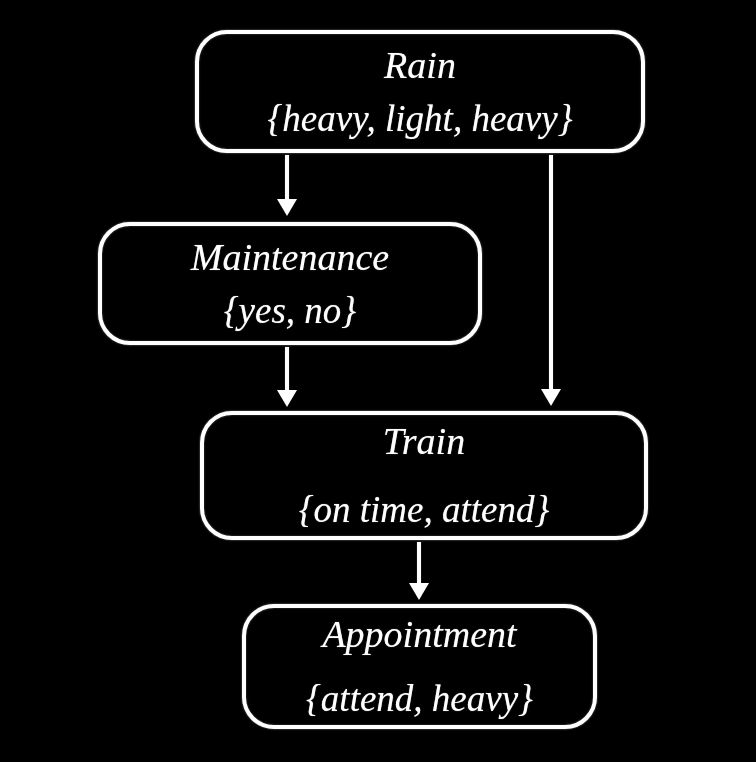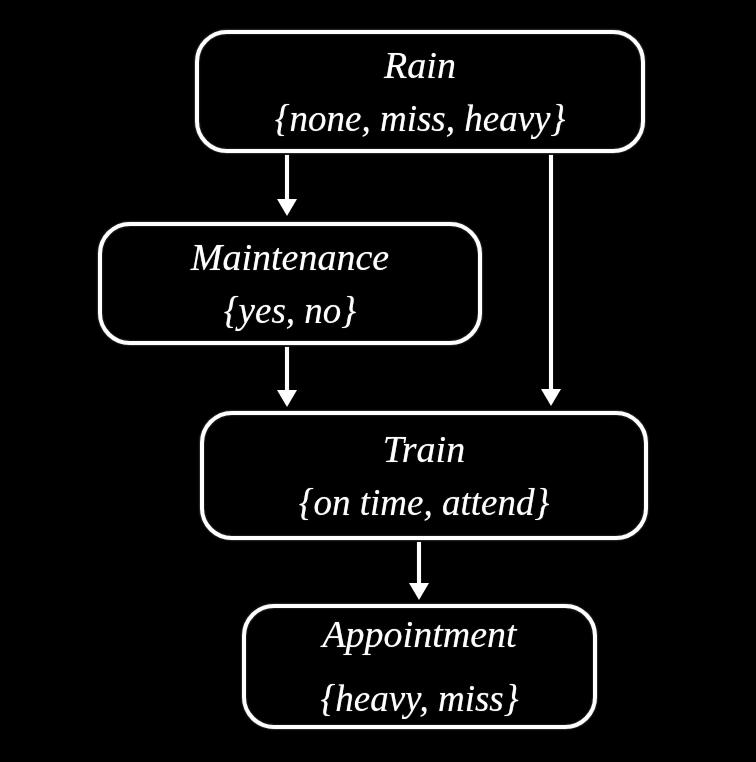--- a/index.html
+++ b/index.html
@@ -37,21 +37,21 @@
     text-shadow: 0 0 1px rgba(255,255,255,0.6);
     white-space: nowrap;
   }
   .node .states {
     font-size: 37px;
     text-shadow: 0 0 1px rgba(255,255,255,0.6);
     white-space: nowrap;
   }
   #node-rain        { left: 195px; top:  30px; width: 450px; height: 123px; }
   #node-maintenance { left:  98px; top: 222px; width: 384px; height: 123px; }
-  #node-train       { left: 200px; top: 411px; width: 448px; height: 129px; }
+  #node-train       { left: 200px; top: 411px; width: 448px; height: 129px; justify-content: space-between; }
   #node-appointment { left: 242px; top: 604px; width: 355px; height: 125px; justify-content: space-between; }
 
   
   .arrow {
     position: absolute;
     width: 4px;
     background: #ffffff;
     box-shadow: 0 0 1px rgba(255,255,255,0.6);
   }
   .arrow::after {
@@ -76,31 +76,31 @@
 
 <div class="canvas">
 
   <div class="arrow" id="edge-rain-maintenance"></div>
   <div class="arrow" id="edge-rain-train"></div>
   <div class="arrow" id="edge-maintenance-train"></div>
   <div class="arrow" id="edge-train-appointment"></div>
 
   <div class="node" id="node-rain">
     <div class="label">Rain</div>
-    <div class="states">{none, miss, heavy}</div>
+    <div class="states">{heavy, light, heavy}</div>
   </div>
 
   <div class="node" id="node-maintenance">
     <div class="label">Maintenance</div>
     <div class="states">{yes, no}</div>
   </div>
 
   <div class="node" id="node-train">
     <div class="label">Train</div>
     <div class="states">{on time, attend}</div>
   </div>
 
   <div class="node" id="node-appointment">
     <div class="label">Appointment</div>
-    <div class="states">{heavy, miss}</div>
+    <div class="states">{attend, heavy}</div>
   </div>
 
 </div>
 
 </body></html>

